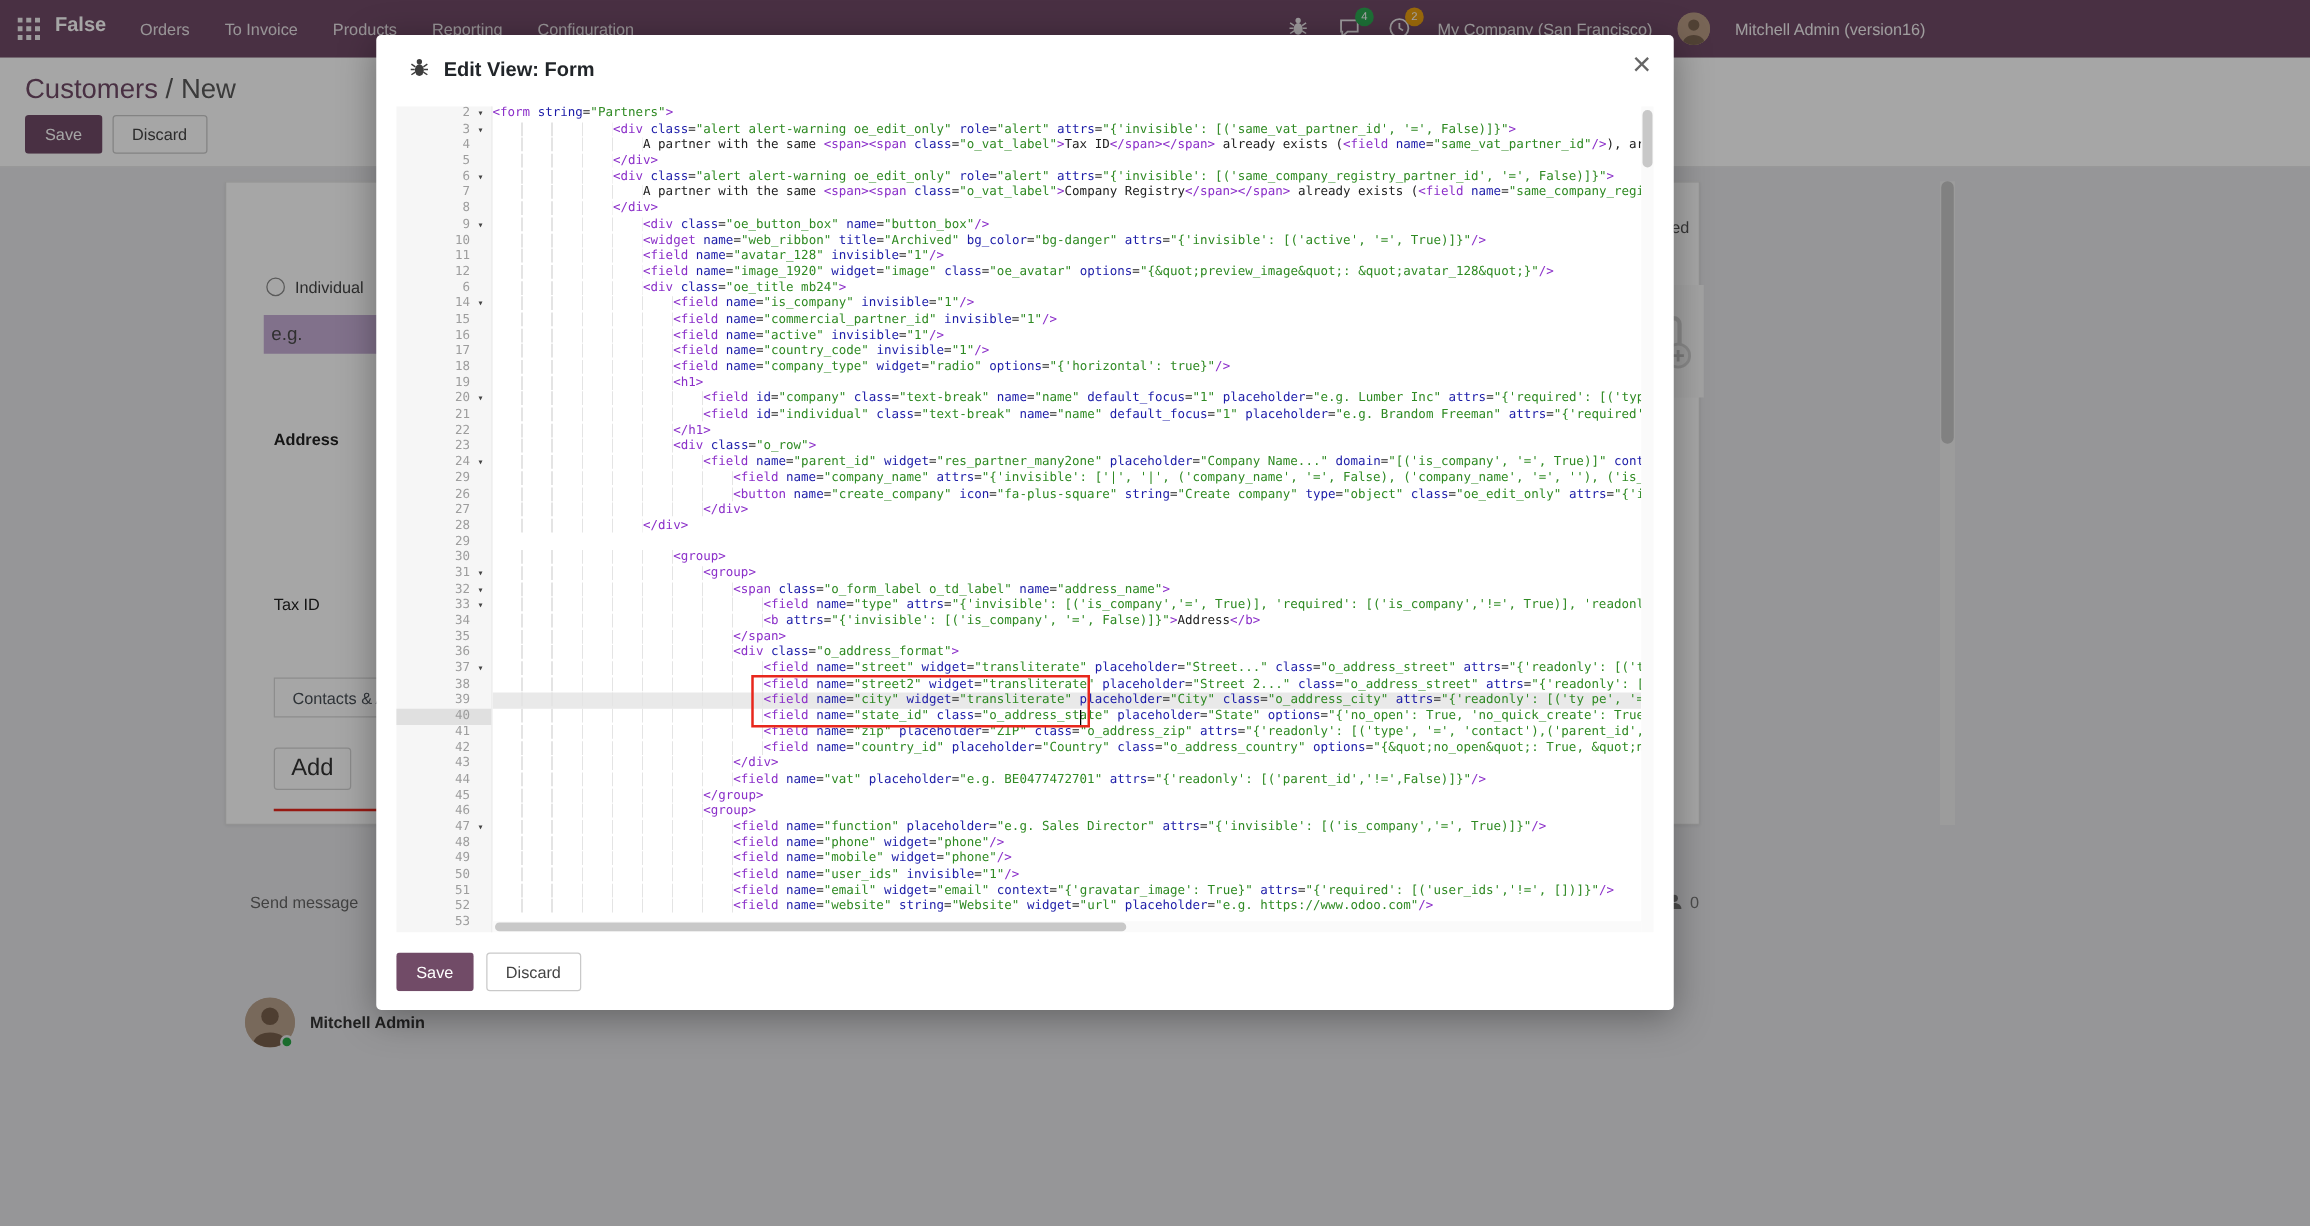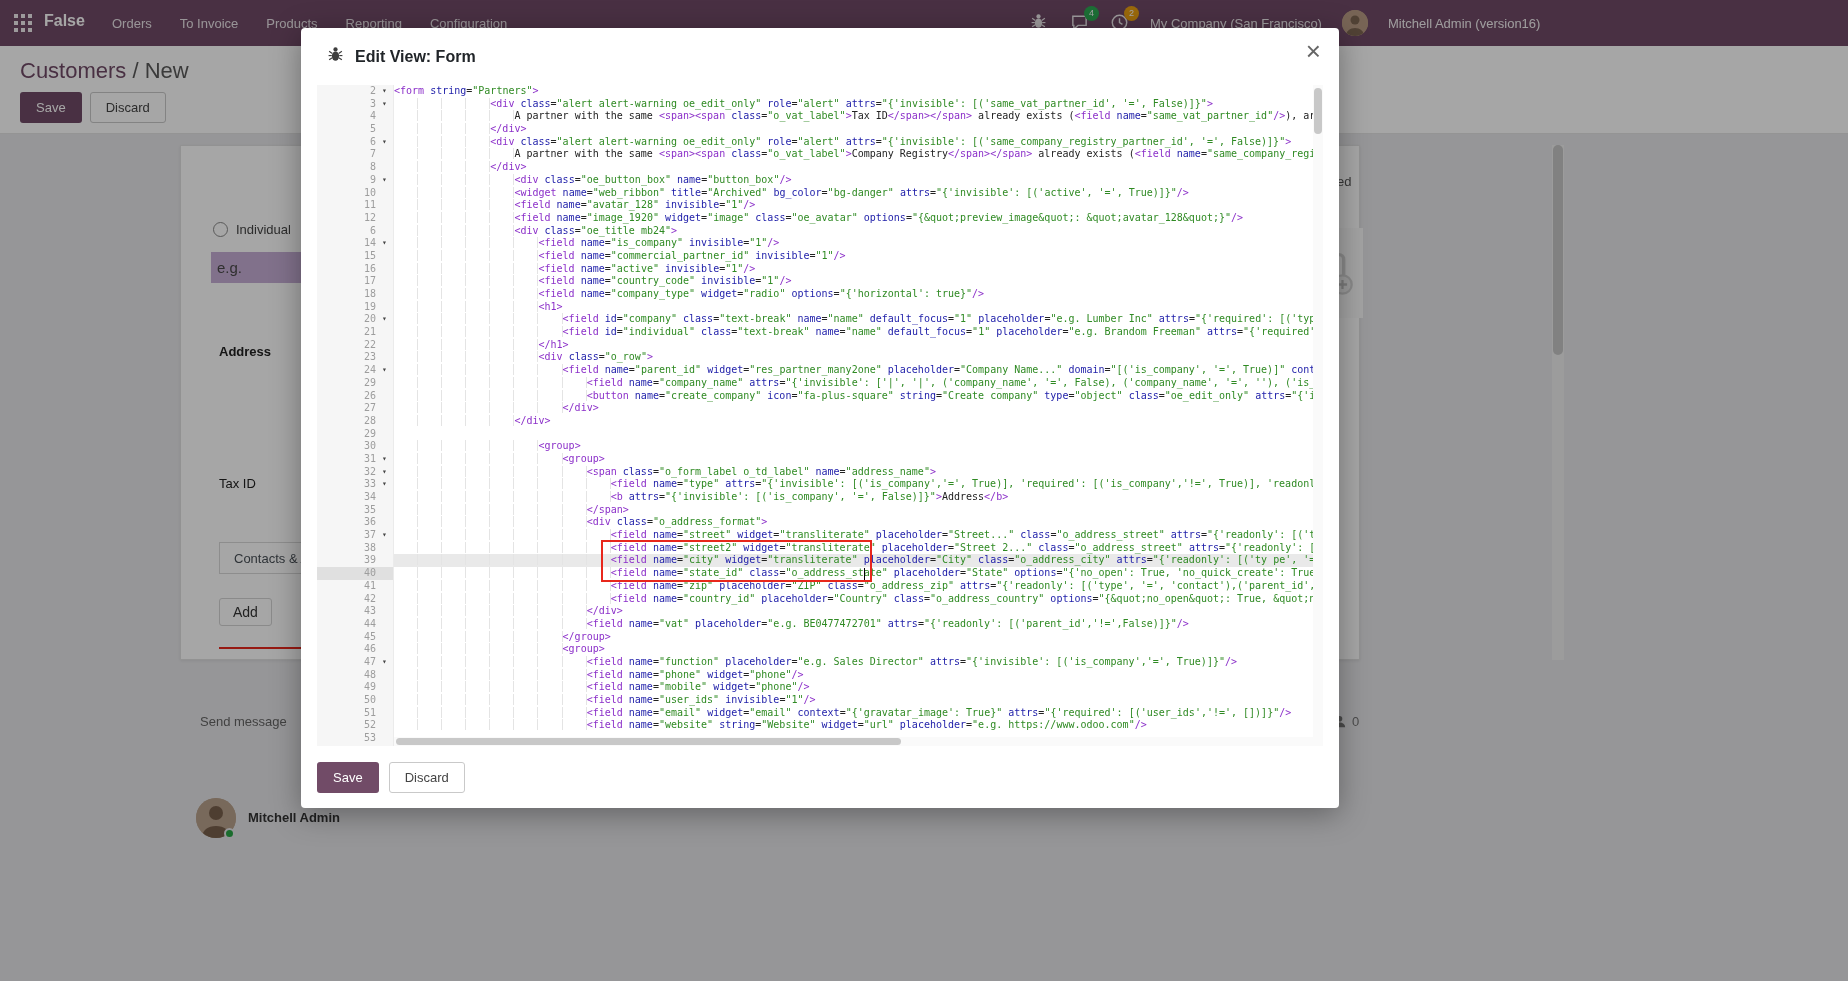--- a/index.html
+++ b/index.html
@@ -41,21 +41,21 @@
   .radio-circle { width:15px; height:15px; border:1px solid #8a8a8a; border-radius:50%; background:#fff; }
   .radio-label { font-size:13px; color:#444; }
   .name-sel { position:absolute; left:30px; top:106px; width:130px; height:31px; background:#c7aed6;
               display:flex; align-items:center; padding-left:6px; font-size:15px; color:#4a4a4a; }
   .form-label { position:absolute; font-size:13px; color:#222; }
   .bold { font-weight:bold; }
   .notebook-tab { position:absolute; left:38px; top:396px; height:32px; border:1px solid #d9d9d9;
                   background:#fff; display:inline-flex; align-items:center; padding:0 14px;
                   font-size:13px; color:#495057; white-space:nowrap; overflow:hidden; max-width:180px; cursor:pointer; }
   .btn-add { position:absolute; left:38px; top:452px; background:#fff; border:1px solid #d5d5d5;
-             border-radius:3px; font-size:14px; color:#333; padding:5px 13px; cursor:pointer; }
+             border-radius:3px; font-size:19px; color:#333; padding:5px 13px; cursor:pointer; }
   .redline { position:absolute; left:38px; top:501px; width:1115px; height:2px; background:#e8271c; }
   .smart-frag { position:absolute; left:1122px; top:8px; font-size:13px; color:#555; cursor:pointer; }
   .smart-frag .frag-top { margin-bottom:5px; }
   .img-placeholder { position:absolute; left:1118px; top:82px; width:64px; height:90px; background:#fafafa;
                      display:flex; align-items:center; justify-content:center; cursor:pointer; }
   .field-underline { position:absolute; left:1100px; width:46px; border-bottom:1px solid #cfcfcf; }
 
   
   .chatter-top { position:absolute; left:180px; top:578px; width:1180px; height:30px; }
   .chatter-link { position:absolute; font-size:13px; color:#656565; cursor:pointer; white-space:nowrap; }

